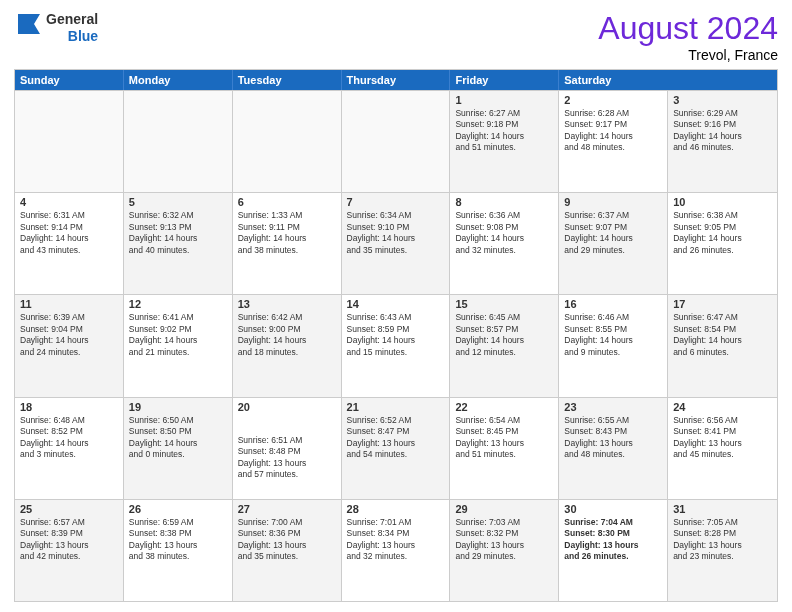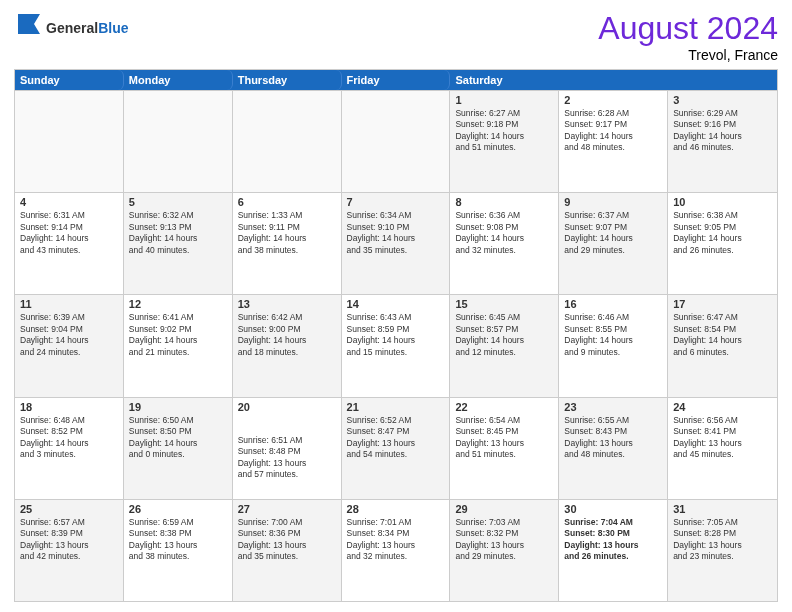--- a/index.html
+++ b/index.html
@@ -51,21 +51,20 @@
       grid-template-columns: repeat(7, 1fr);
       background: #1a6abf;
     }
     .cal-header-cell {
       color: #fff;
       font-size: 11px;
       font-weight: bold;
       padding: 4px 5px;
       border-right: 1px solid #3a7fcf;
       text-align: left;
-      border-radius: 6px;
     }
     .cal-header-cell:last-child { border-right: none; }
     .cal-body {
       flex: 1;
       display: grid;
       grid-template-rows: repeat(5, 1fr);
     }
     .cal-row {
       display: grid;
       grid-template-columns: repeat(7, 1fr);
@@ -96,35 +95,36 @@
   </style>
 </head>
 <body>
 
 <div class="page">
   <div class="header">
     <div class="logo" style="flex-direction: row; align-items: center; gap: 2px;">
         <svg width="30" height="36" viewBox="0 0 30 36">
           <polygon points="4,4 26,4 20,14 26,24 4,24" fill="#1a6abf"></polygon>
         </svg>
-        <div style="display: flex; ">
+        <div style="display: flex; flex-direction: column; align-items: flex-end;">
           <span style="font-size: 14px; font-weight: bold; color: rgb(51, 51, 51); line-height: 1.2;">General</span>
           <span style="font-size: 14px; font-weight: bold; color: rgb(26, 106, 191); line-height: 1.2;">Blue</span>
         </div>
       </div>
     <div class="title-block">
       <div class="month-year">August 2024</div>
       <div class="location">Trevol, France</div>
     </div>
   </div>
 
   <div class="calendar">
     <div class="cal-header">
       <div class="cal-header-cell">Sunday</div>
       <div class="cal-header-cell">Monday</div>
+      <div class="cal-header-cell">Tuesday</div>
       <div class="cal-header-cell">Thursday</div>
       <div class="cal-header-cell">Friday</div>
       <div class="cal-header-cell">Saturday</div>
     </div>
     <div class="cal-body" id="cal-body">
     <div class="cal-row">
           <div class="cal-cell empty"></div>
           <div class="cal-cell empty"></div>
           <div class="cal-cell empty"></div>
           <div class="cal-cell empty"></div>

